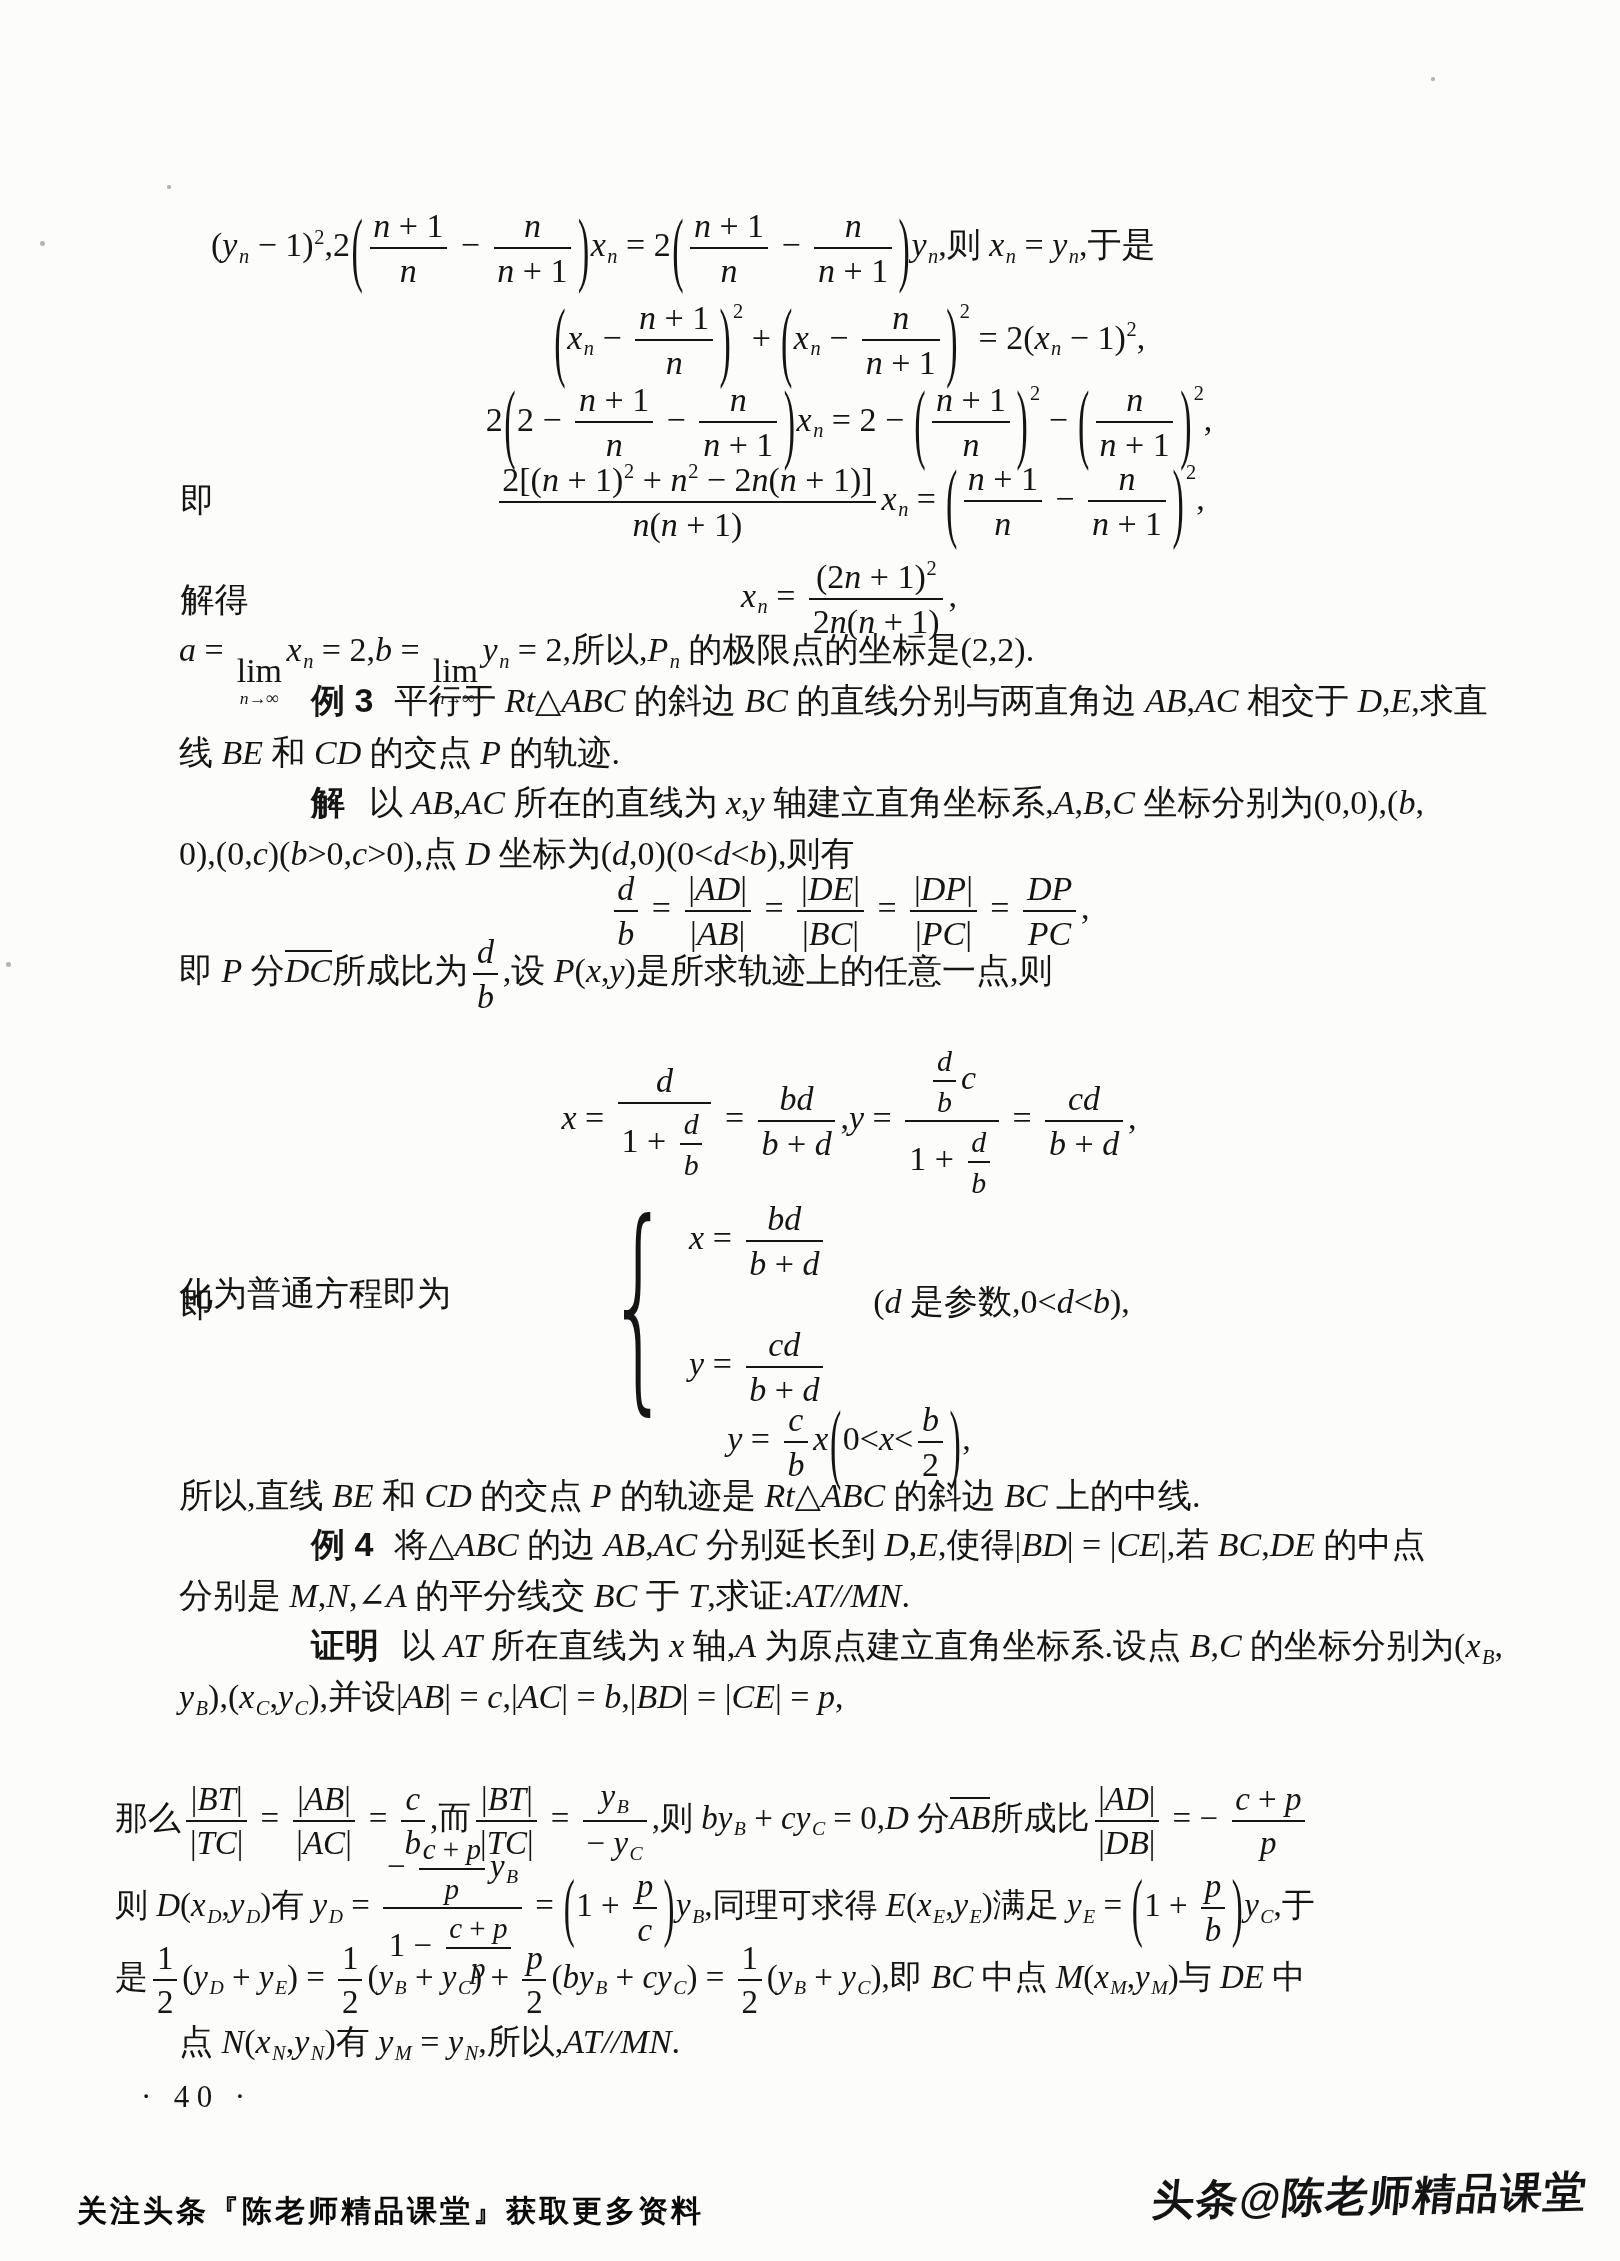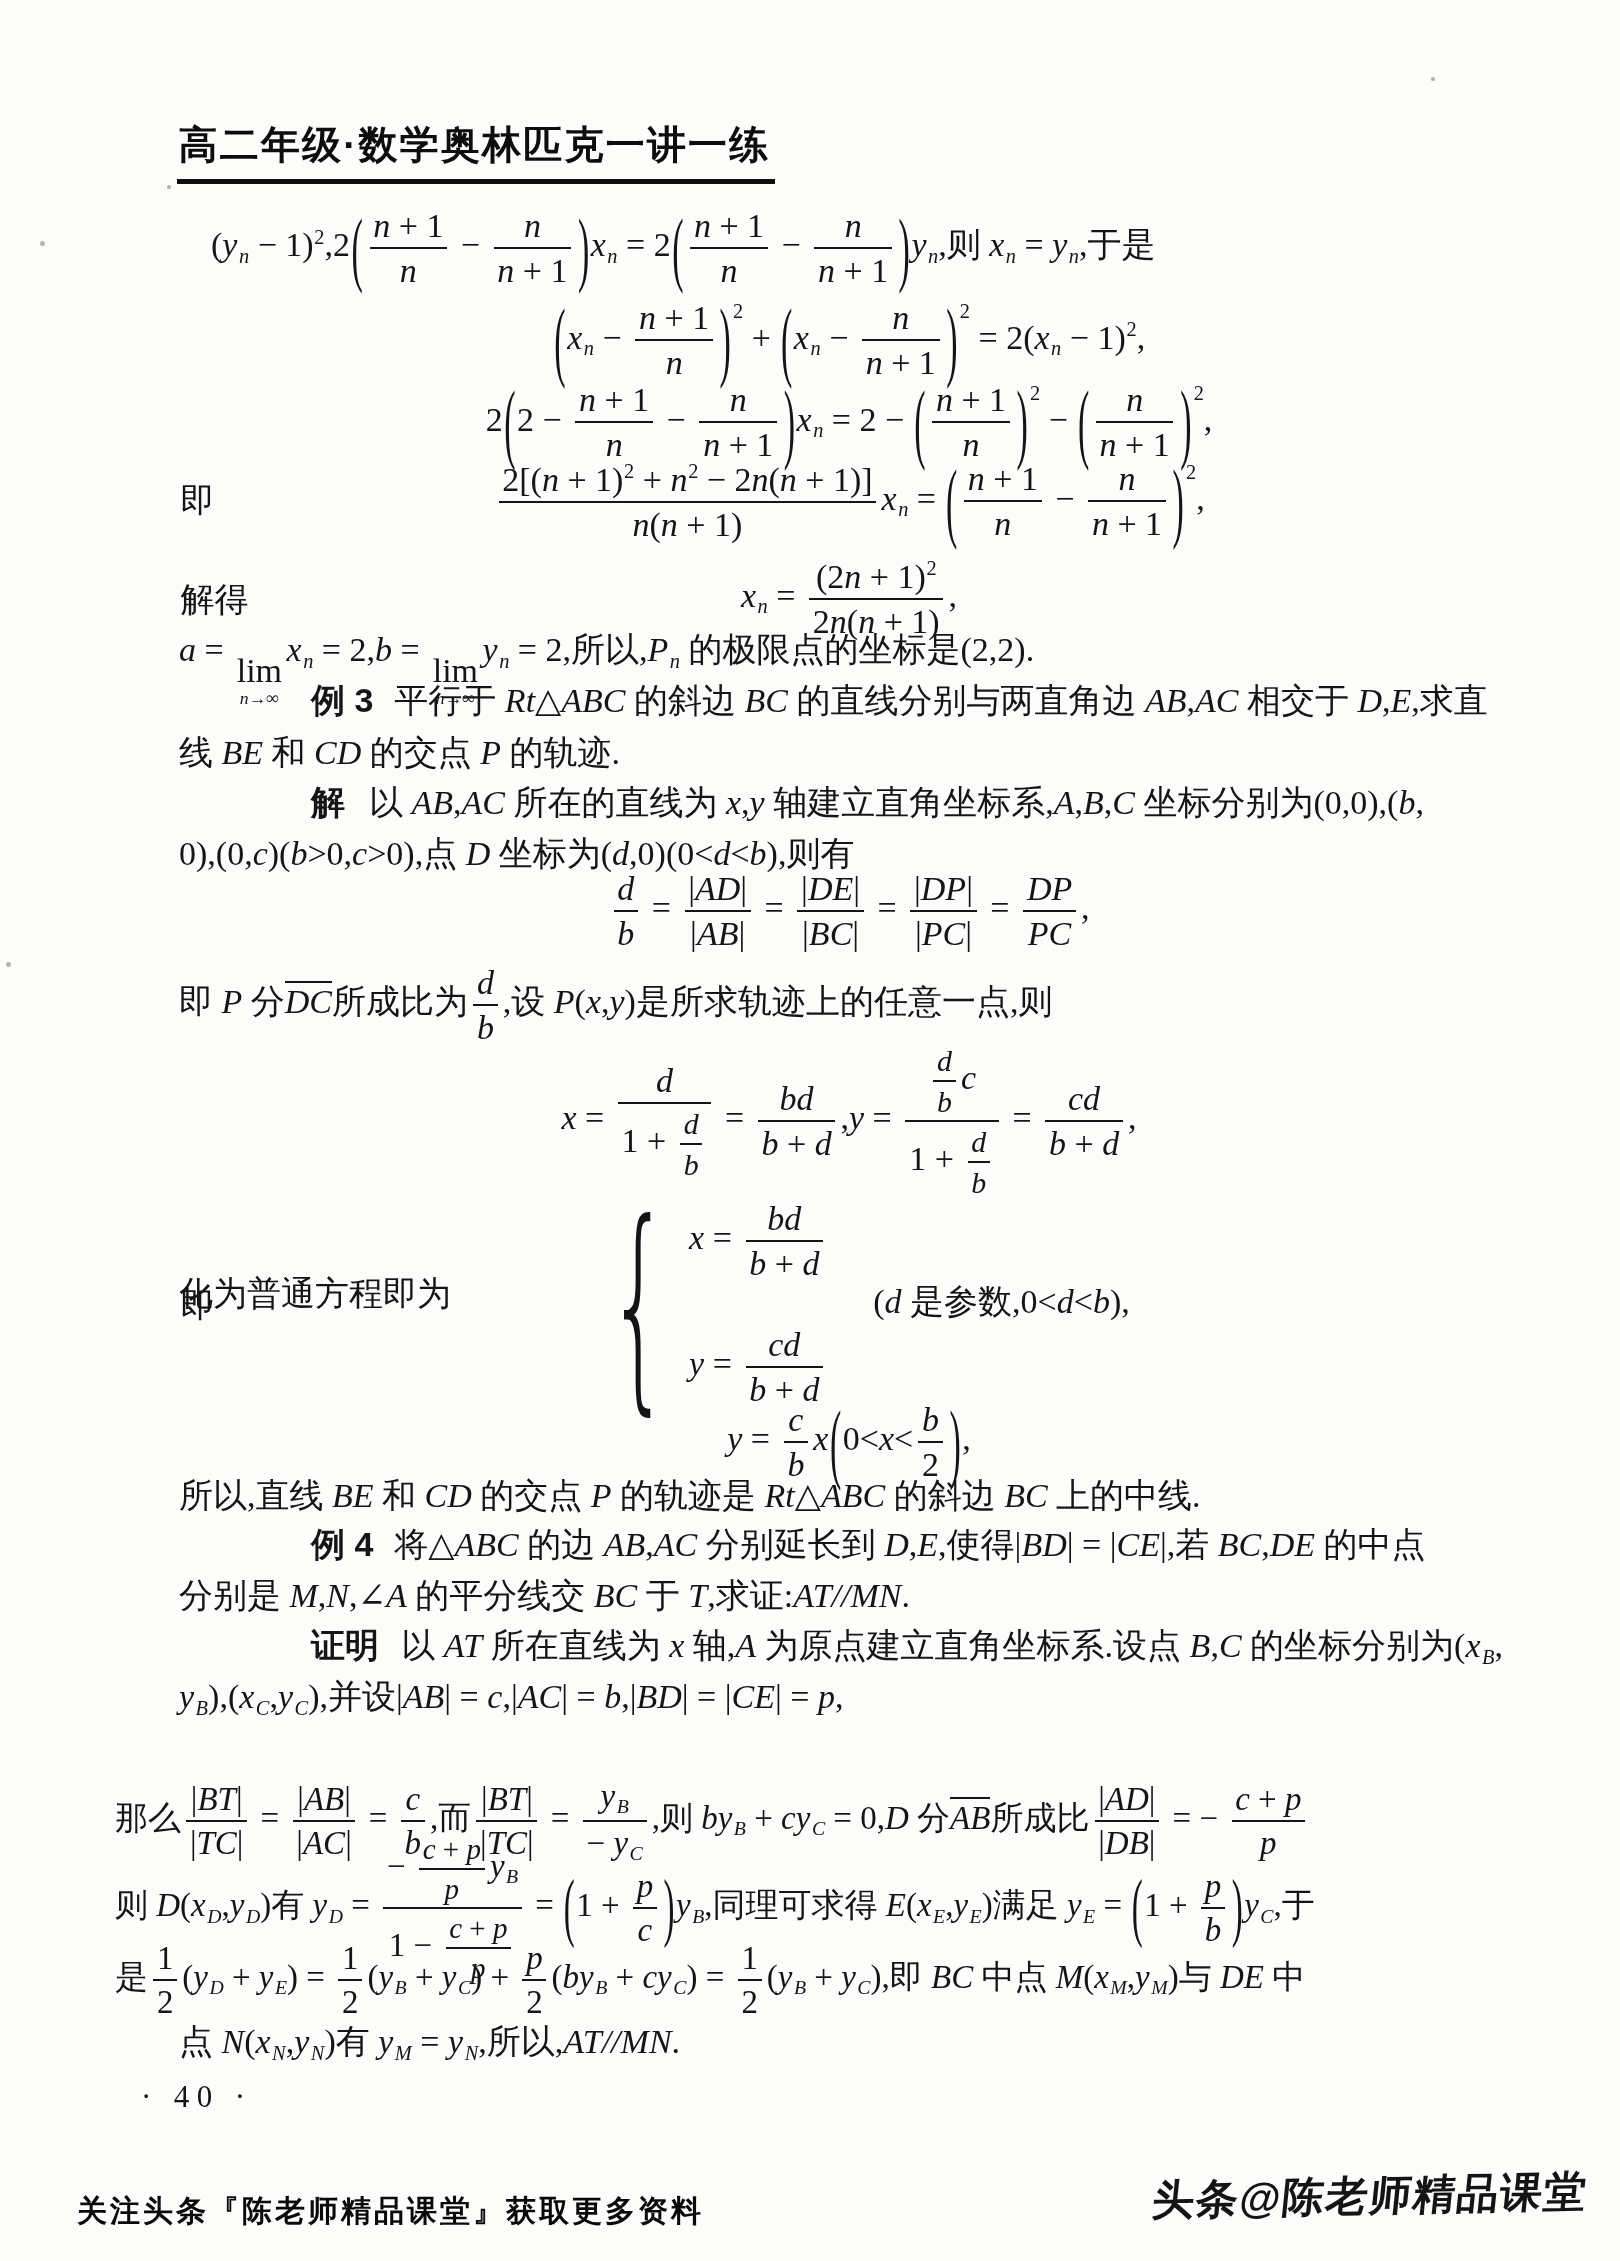--- a/index.html
+++ b/index.html
@@ -43,21 +43,20 @@
            font-family:"Liberation Sans","DejaVu Sans",sans-serif;color:#0a0a0a;letter-spacing:3px;}
   #ft-right{position:absolute;top:2168px;left:1153px;font-size:42px;font-weight:700;
             font-family:"Liberation Sans","DejaVu Sans",sans-serif;color:#141414;
             transform:skewX(-7deg) rotate(-1.2deg);letter-spacing:1.5px;}
   .speck{position:absolute;background:#777;border-radius:50%;opacity:.55;}
 </style>
 </head>
 <body>
 
 <div id="page">
-  <div id="hdr">高二年级·数学奥林匹克一讲一练</div>
 
   <div id="content">
       <div class="line " style="top: 207px; margin-left: 32px;"><span class="eq"><span class="t-tx">(</span><span class="t-it">y<span class="t-sb">n</span></span><span class="t-tx"> − 1)</span><span class="t-sup">2</span><span class="t-tx">,2</span><span class="t-dl" style="transform: scaleY(2.4);">(</span><span class="t-fr">
             <span class="fn"><span class="t-it">n</span><span class="t-tx"> + 1</span></span>
             <span class="fb"></span>
             <span class="fd"><span class="t-it">n</span></span>
           </span><span class="t-tx"> − </span><span class="t-fr">
             <span class="fn"><span class="t-it">n</span></span>
             <span class="fb"></span>
             <span class="fd"><span class="t-it">n</span><span class="t-tx"> + 1</span></span>
@@ -151,21 +150,21 @@
           </span><span class="t-tx"> = </span><span class="t-fr">
             <span class="fn"><span class="t-tx">|</span><span class="t-it">DP</span><span class="t-tx">|</span></span>
             <span class="fb"></span>
             <span class="fd"><span class="t-tx">|</span><span class="t-it">PC</span><span class="t-tx">|</span></span>
           </span><span class="t-tx"> = </span><span class="t-fr">
             <span class="fn"><span class="t-it">DP</span></span>
             <span class="fb"></span>
             <span class="fd"><span class="t-it">PC</span></span>
           </span><span class="t-tx">,</span></span>
       </div>
-      <div class="line " style="top: 964px;"><span class="eq"><span class="t-tx">即 </span><span class="t-it">P</span><span class="t-tx"> 分</span><span class="t-ov">DC</span><span class="t-tx">所成比为</span><span class="t-fr">
+      <div class="line " style="top: 933px;"><span class="eq"><span class="t-tx">即 </span><span class="t-it">P</span><span class="t-tx"> 分</span><span class="t-ov">DC</span><span class="t-tx">所成比为</span><span class="t-fr">
             <span class="fn"><span class="t-it">d</span></span>
             <span class="fb"></span>
             <span class="fd"><span class="t-it">b</span></span>
           </span><span class="t-tx">,设 </span><span class="t-it">P</span><span class="t-tx">(</span><span class="t-it">x</span><span class="t-tx">,</span><span class="t-it">y</span><span class="t-tx">)是所求轨迹上的任意一点,则</span></span></div>
       <div class="line display" style="top: 1044px;">
         <span class="eq"><span class="t-it">x</span><span class="t-tx"> = </span><span class="t-fr">
             <span class="fn"><span class="t-it">d</span></span>
             <span class="fb"></span>
             <span class="fd"><span class="t-tx">1 + </span><span class="t-fr">
                 <span class="fn"><span class="t-it">d</span></span>

